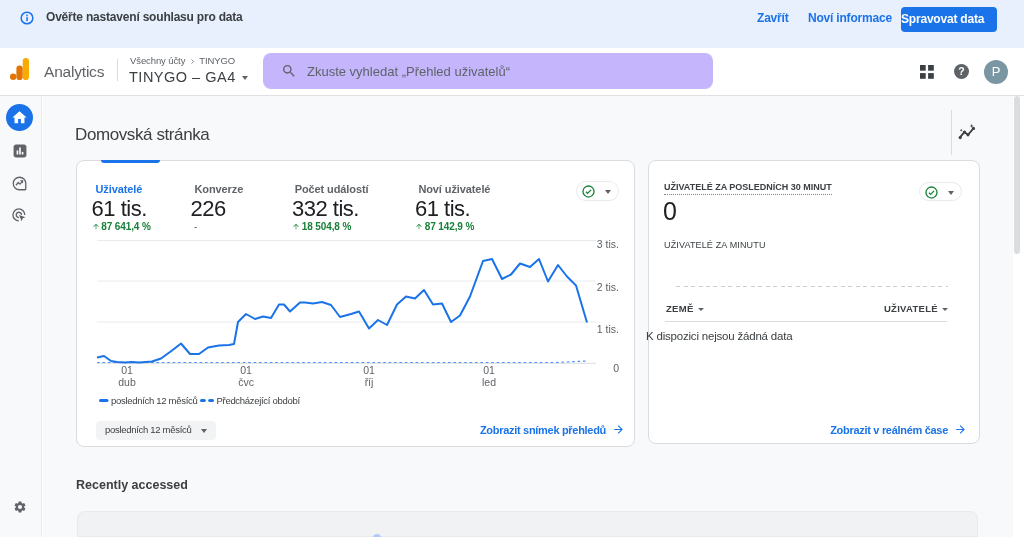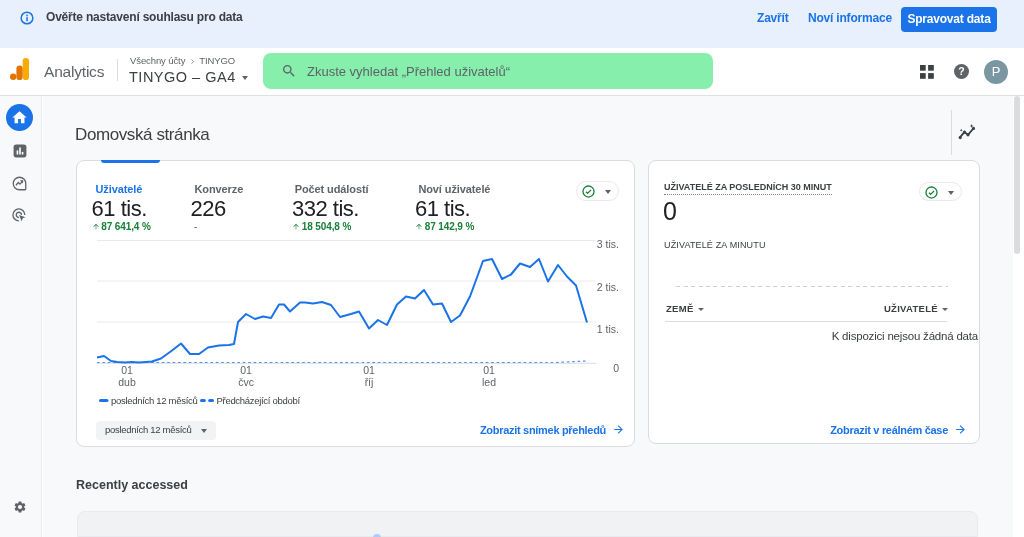--- a/index.html
+++ b/index.html
@@ -5,28 +5,28 @@
 <style>
 *{margin:0;padding:0;box-sizing:border-box}
 html,body{width:1024px;height:537px;overflow:hidden}
 body{font-family:"Liberation Sans",sans-serif;background:#fff;position:relative;-webkit-font-smoothing:antialiased}
 .abs{position:absolute}
 
 #banner{position:absolute;left:0;top:0;width:1024px;height:48px;background:#e8f0fe}
 #banner .tit{position:absolute;left:46px;top:10px;font-size:12px;font-weight:bold;color:#3c4043;letter-spacing:-.2px}
 #banner .sub{position:absolute;left:46px;top:26px;font-size:11px;letter-spacing:-.25px;color:#3c4043}
 #banner .lnk{position:absolute;top:10.5px;font-size:12px;font-weight:bold;color:#1a73e8;letter-spacing:-.2px}
-#btn-manage{position:absolute;left:901px;top:7px;width:96px;height:25px;background:#1a73e8;border-radius:4px;color:#fff;font-size:12px;font-weight:bold;text-align:center;line-height:25px;letter-spacing:-.2px}
+#btn-manage{position:absolute;left:901px;top:7px;width:96px;height:25px;background:#1a73e8;border-radius:4px;color:#fff;font-size:12px;font-weight:bold;text-align:left;line-height:25px;letter-spacing:-.2px}
 
 #header{position:absolute;left:0;top:48px;width:1024px;height:48px;background:#fff;border-bottom:1px solid #e0e0e0}
 #ana{position:absolute;left:44px;top:14.5px;font-size:15.5px;color:#5f6368;letter-spacing:-.2px}
 #hdiv{position:absolute;left:117px;top:11px;width:1px;height:22px;background:#dadce0}
 #crumb{position:absolute;left:130px;top:7px;font-size:9.5px;letter-spacing:-.1px;color:#5f6368}
 #acct{position:absolute;left:129px;top:20.5px;font-size:14.5px;color:#3c4043;letter-spacing:.5px}
-#search{position:absolute;left:263px;top:5px;width:450px;height:36px;background:#86efac;border-radius:8px}
+#search{position:absolute;left:263px;top:5px;width:450px;height:36px;background:#c4b5fd;border-radius:8px}
 #search .ph{position:absolute;left:44px;top:11px;font-size:13px;color:#5f6368}
 
 #sidebar{position:absolute;left:0;top:96px;width:42px;height:441px;background:#f8f9fa;border-right:1px solid #e8eaed}
 
 #content{position:absolute;left:43px;top:96px;width:970px;height:441px;background:#f8f9fa}
 #h1{position:absolute;left:75px;top:125px;font-size:17px;letter-spacing:-.4px;color:#3c4043}
 #insdiv{position:absolute;left:951px;top:110px;width:1px;height:45px;background:#dadce0}
 
 .card{position:absolute;background:#fff;border:1px solid #dadce0;border-radius:8px}
 #card1{left:76px;top:160px;width:559px;height:287px}
@@ -45,21 +45,21 @@
 #link1{position:absolute;right:9px;top:261.5px}
 
 #rt-head{position:absolute;left:15px;top:20.5px;font-size:9px;font-weight:bold;color:#3c4043;letter-spacing:0}
 #rt-head span{border-bottom:1px dotted #80868b;padding-bottom:2px}
 #rt-zero{position:absolute;left:14px;top:36px;font-size:25px;color:#202124}
 #rt-min{position:absolute;left:15px;top:78.5px;font-size:9px;font-weight:normal;color:#3c4043;letter-spacing:.15px}
 #rt-dash{position:absolute;left:27px;top:125px;width:272px;height:1px;background:repeating-linear-gradient(90deg,#caced3 0 4px,rgba(0,0,0,0) 4px 7.5px)}
 .th{position:absolute;top:142px;font-size:9.5px;font-weight:bold;color:#3c4043;letter-spacing:.3px}
 .th .car{display:inline-block;vertical-align:1.5px;margin-left:4px;width:0;height:0;border-left:3px solid transparent;border-right:3px solid transparent;border-top:3.8px solid #5f6368}
 #rt-line{position:absolute;left:16px;top:160px;width:282px;height:1px;background:#dadce0}
-#rt-nodata{position:absolute;left:-3px;top:168.5px;width:332px;text-align:right;font-size:11.5px;letter-spacing:-.2px;color:#3c4043}
+#rt-nodata{position:absolute;left:-3px;top:168.5px;width:332px;text-align:left;font-size:11.5px;letter-spacing:-.2px;color:#3c4043}
 #link2{position:absolute;right:12px;top:261.5px}
 
 #recently{position:absolute;left:76px;top:478px;font-size:12.5px;font-weight:bold;color:#3c4043}
 #botcard{position:absolute;left:77px;top:511px;width:901px;height:26px;background:#f0f2f4;border:1px solid #e8eaed;border-radius:8px 8px 0 0}
 #spinner{position:absolute;left:295px;top:22px;width:8px;height:8px;border-radius:50%;background:#aecbfa}
 
 #scrolltrack{position:absolute;left:1013px;top:96px;width:11px;height:441px;background:#fff}
 #scrollthumb{position:absolute;left:1px;top:0;width:6px;height:158px;background:#dadce0;border-radius:3px}
 .arrow-svg{vertical-align:-2px;margin-left:6px}
 </style>

